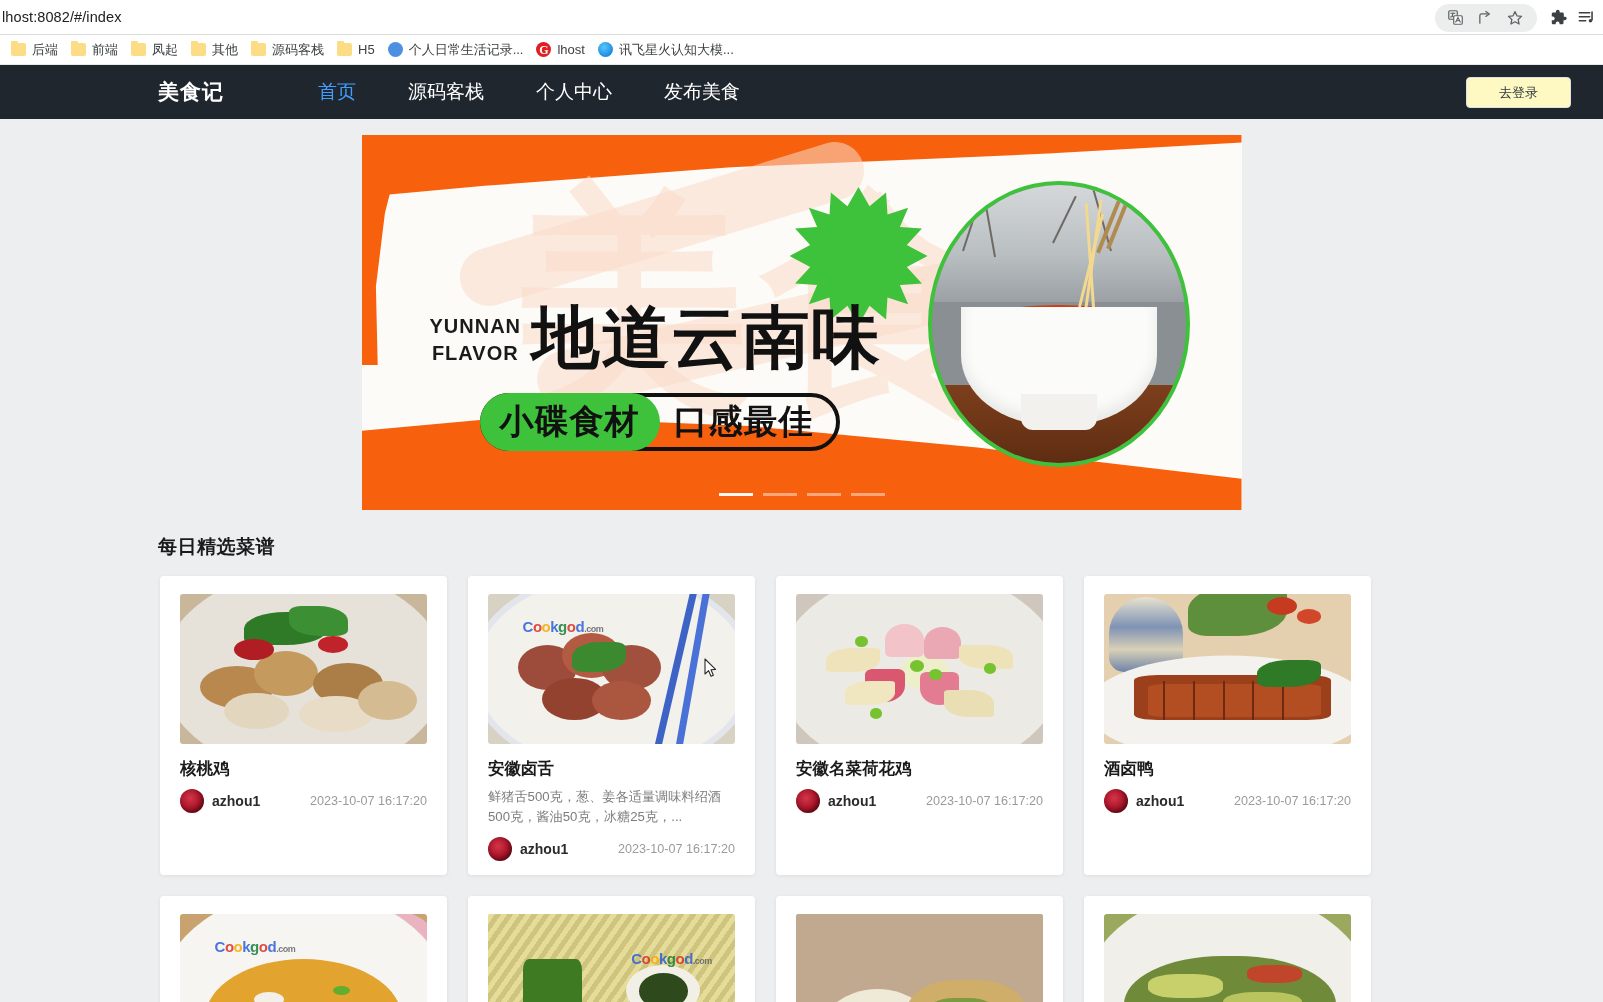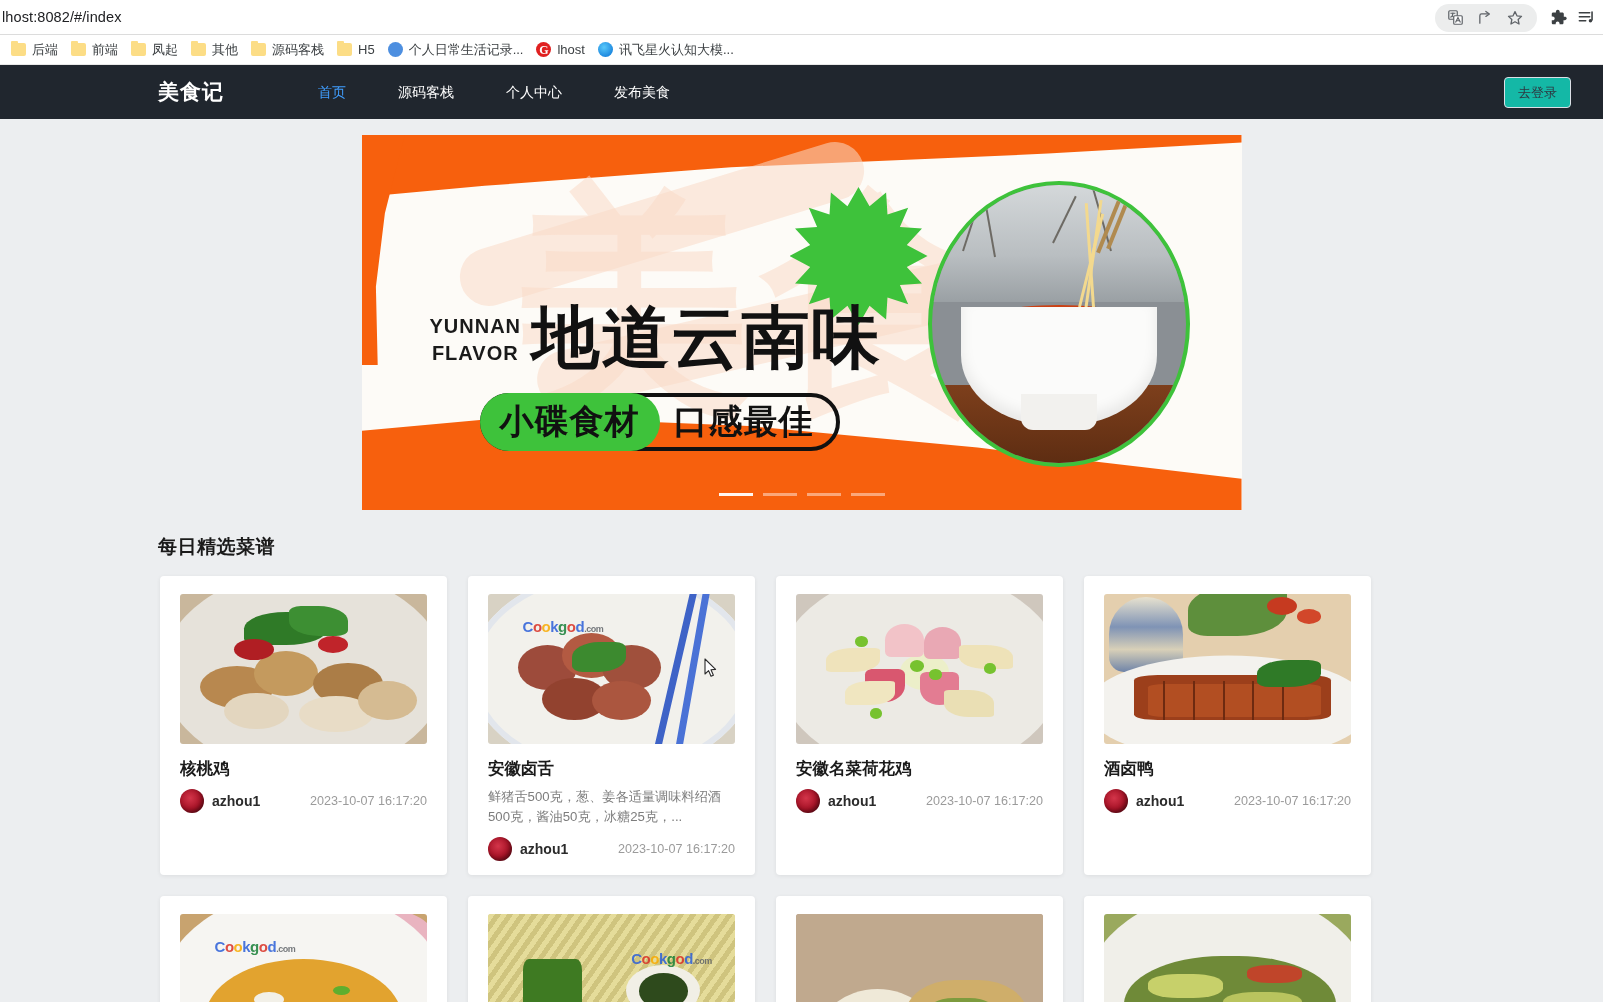--- a/index.html
+++ b/index.html
@@ -120,35 +120,35 @@
     margin-left: 158px;
   }
   .nav {
     display: flex;
     align-items: center;
     margin-left: 68px;
     gap: 0px;
   }
   .nav-item {
     color: #ffffff;
-    font-size: 14px;
+    font-size: 19px;
     padding: 14px 26px;
     line-height: 54px;
     cursor: pointer;
     white-space: nowrap;
   }
   .nav-item.active { color: #409eff; }
   .spacer { flex: 1; }
   .login-btn {
-    background: #14b8a6;
+    background: #fef9c3;
     color: #2f3640;
     font-size: 13px;
     border: 1px solid #dcdfe6;
     border-radius: 4px;
-    padding: 8px 13px;
+    padding: 8px 32px;
     cursor: pointer;
     line-height: 1;
     white-space: nowrap;
   }
 
   
   .banner-wrap {
     display: flex;
     justify-content: center;
     padding-top: 16px;

